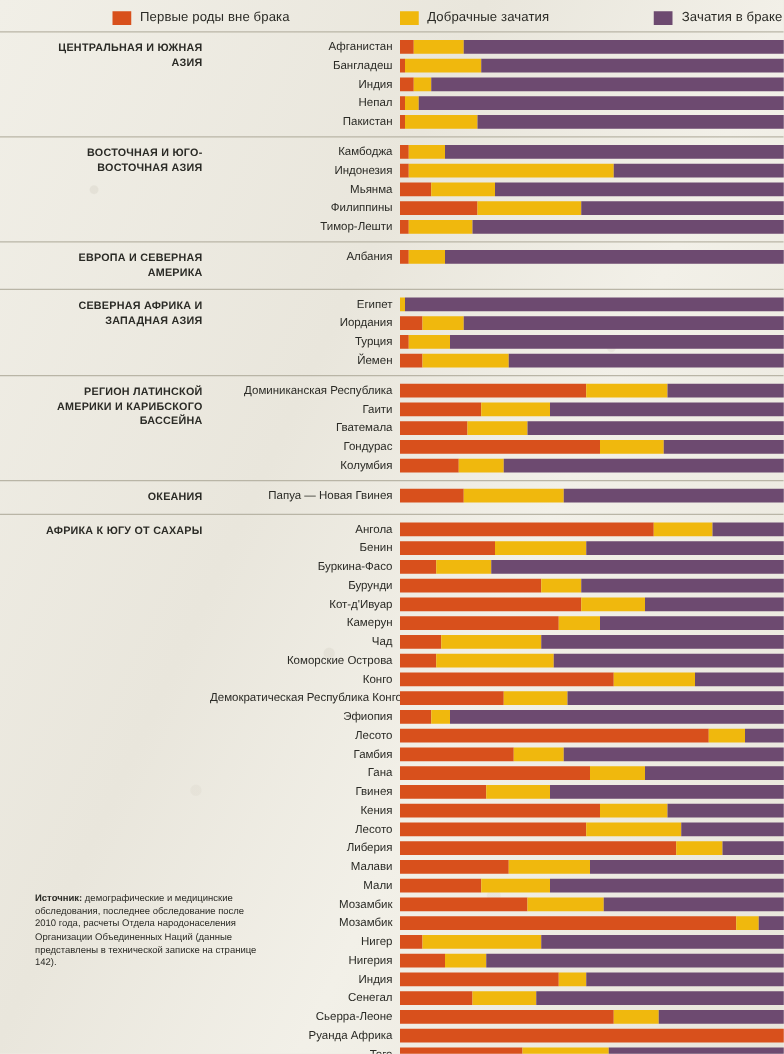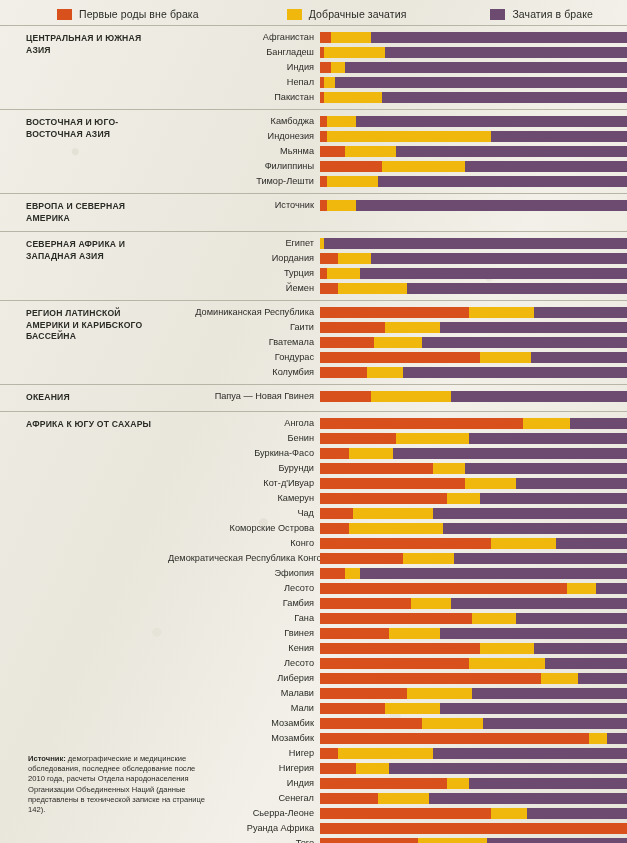--- a/index.html
+++ b/index.html
@@ -18,59 +18,59 @@
       radial-gradient(circle at 12% 18%, rgba(140,130,110,.10) 0 3px, transparent 4px),
       radial-gradient(circle at 42% 62%, rgba(140,130,110,.09) 0 4px, transparent 5px),
       radial-gradient(circle at 78% 33%, rgba(150,140,120,.09) 0 3px, transparent 4px),
       radial-gradient(circle at 63% 85%, rgba(150,140,120,.08) 0 5px, transparent 6px),
       radial-gradient(circle at 25% 75%, rgba(160,150,130,.07) 0 4px, transparent 5px),
       linear-gradient(115deg, #f1efe7 0%, #e9e6dc 38%, #f2f0e8 62%, #e8e5da 100%);
   }
   #page{position:relative;z-index:1;width:627px;height:843px;}
 
   
-  .legend{display:flex;align-items:center;height:22px;padding:3px 0 0 0;}
+  .legend{display:flex;align-items:center;height:22px;padding:3px 0 0 0;margin-left:33px;}
   .lg{display:flex;align-items:center;}
   .lg .sw{width:15px;height:11px;margin-right:7px;display:inline-block;}
   .lg .lbl{font-size:10.5px;letter-spacing:.1px;white-space:nowrap;}
   .lg1{margin-left:57px;}
   .lg2{margin-left:88px;}
   .lg3{margin-left:84px;}
 
   
   .plot{position:relative;width:627px;}
   .grp{position:relative;border-top:1px solid #b9b5a6;}
   .grp.first{border-top:1px solid #b9b5a6;}
   .grp-inner{display:flex;}
   .grp-head{
     width:168px;flex:0 0 168px;
     font-size:8.6px;font-weight:bold;line-height:11.5px;
     letter-spacing:.2px;text-transform:uppercase;
-    padding:7px 6px 7px 26px;box-sizing:border-box;
+    padding:7px 6px 7px 26px;box-sizing:border-box;text-align:right;
   }
   .rows{flex:1 1 auto;padding:5px 0 5px 0;}
   .row{height:13px;display:flex;align-items:center;margin-bottom:2px;}
   .row:last-child{margin-bottom:0;}
   .clabel{
     width:152px;flex:0 0 152px;text-align:right;
     font-size:9.2px;line-height:11px;padding-right:6px;box-sizing:border-box;
     white-space:nowrap;overflow:visible;
   }
   .bar{
     position:relative;flex:0 0 363px;width:363px;height:11px;
     display:flex;background:transparent;
   }
   .seg{height:11px;}
   .seg.a{background:#d8501c;}
   .seg.b{background:#f0b80d;}
   .seg.c{background:#6d4a70;}
 
   
   .source{
-    position:absolute;left:28px;top:754px;width:178px;
+    position:absolute;left:28px;top:714px;width:178px;
     font-size:7.6px;line-height:10.2px;color:#2b2b26;
   }
   .source b{font-weight:bold;}
 </style>
 </head>
 <body>
 
 <div id="page">
 
   <div class="legend">
@@ -181,21 +181,21 @@
               </div>
             </div>
           </div>
         </div>
       </div>
       <div class="grp">
         <div class="grp-inner">
           <div class="grp-head">ЕВРОПА И СЕВЕРНАЯ АМЕРИКА</div>
           <div class="rows">
             <div class="row">
-              <div class="clabel">Источник</div>
+              <div class="clabel">Албания</div>
               <div class="bar">
                 <div class="seg a" style="width: 7.26px;"></div>
                 <div class="seg b" style="width: 29.04px;"></div>
                 <div class="seg c" style="width: 326.7px;"></div>
               </div>
             </div>
           </div>
         </div>
       </div>
       <div class="grp">

